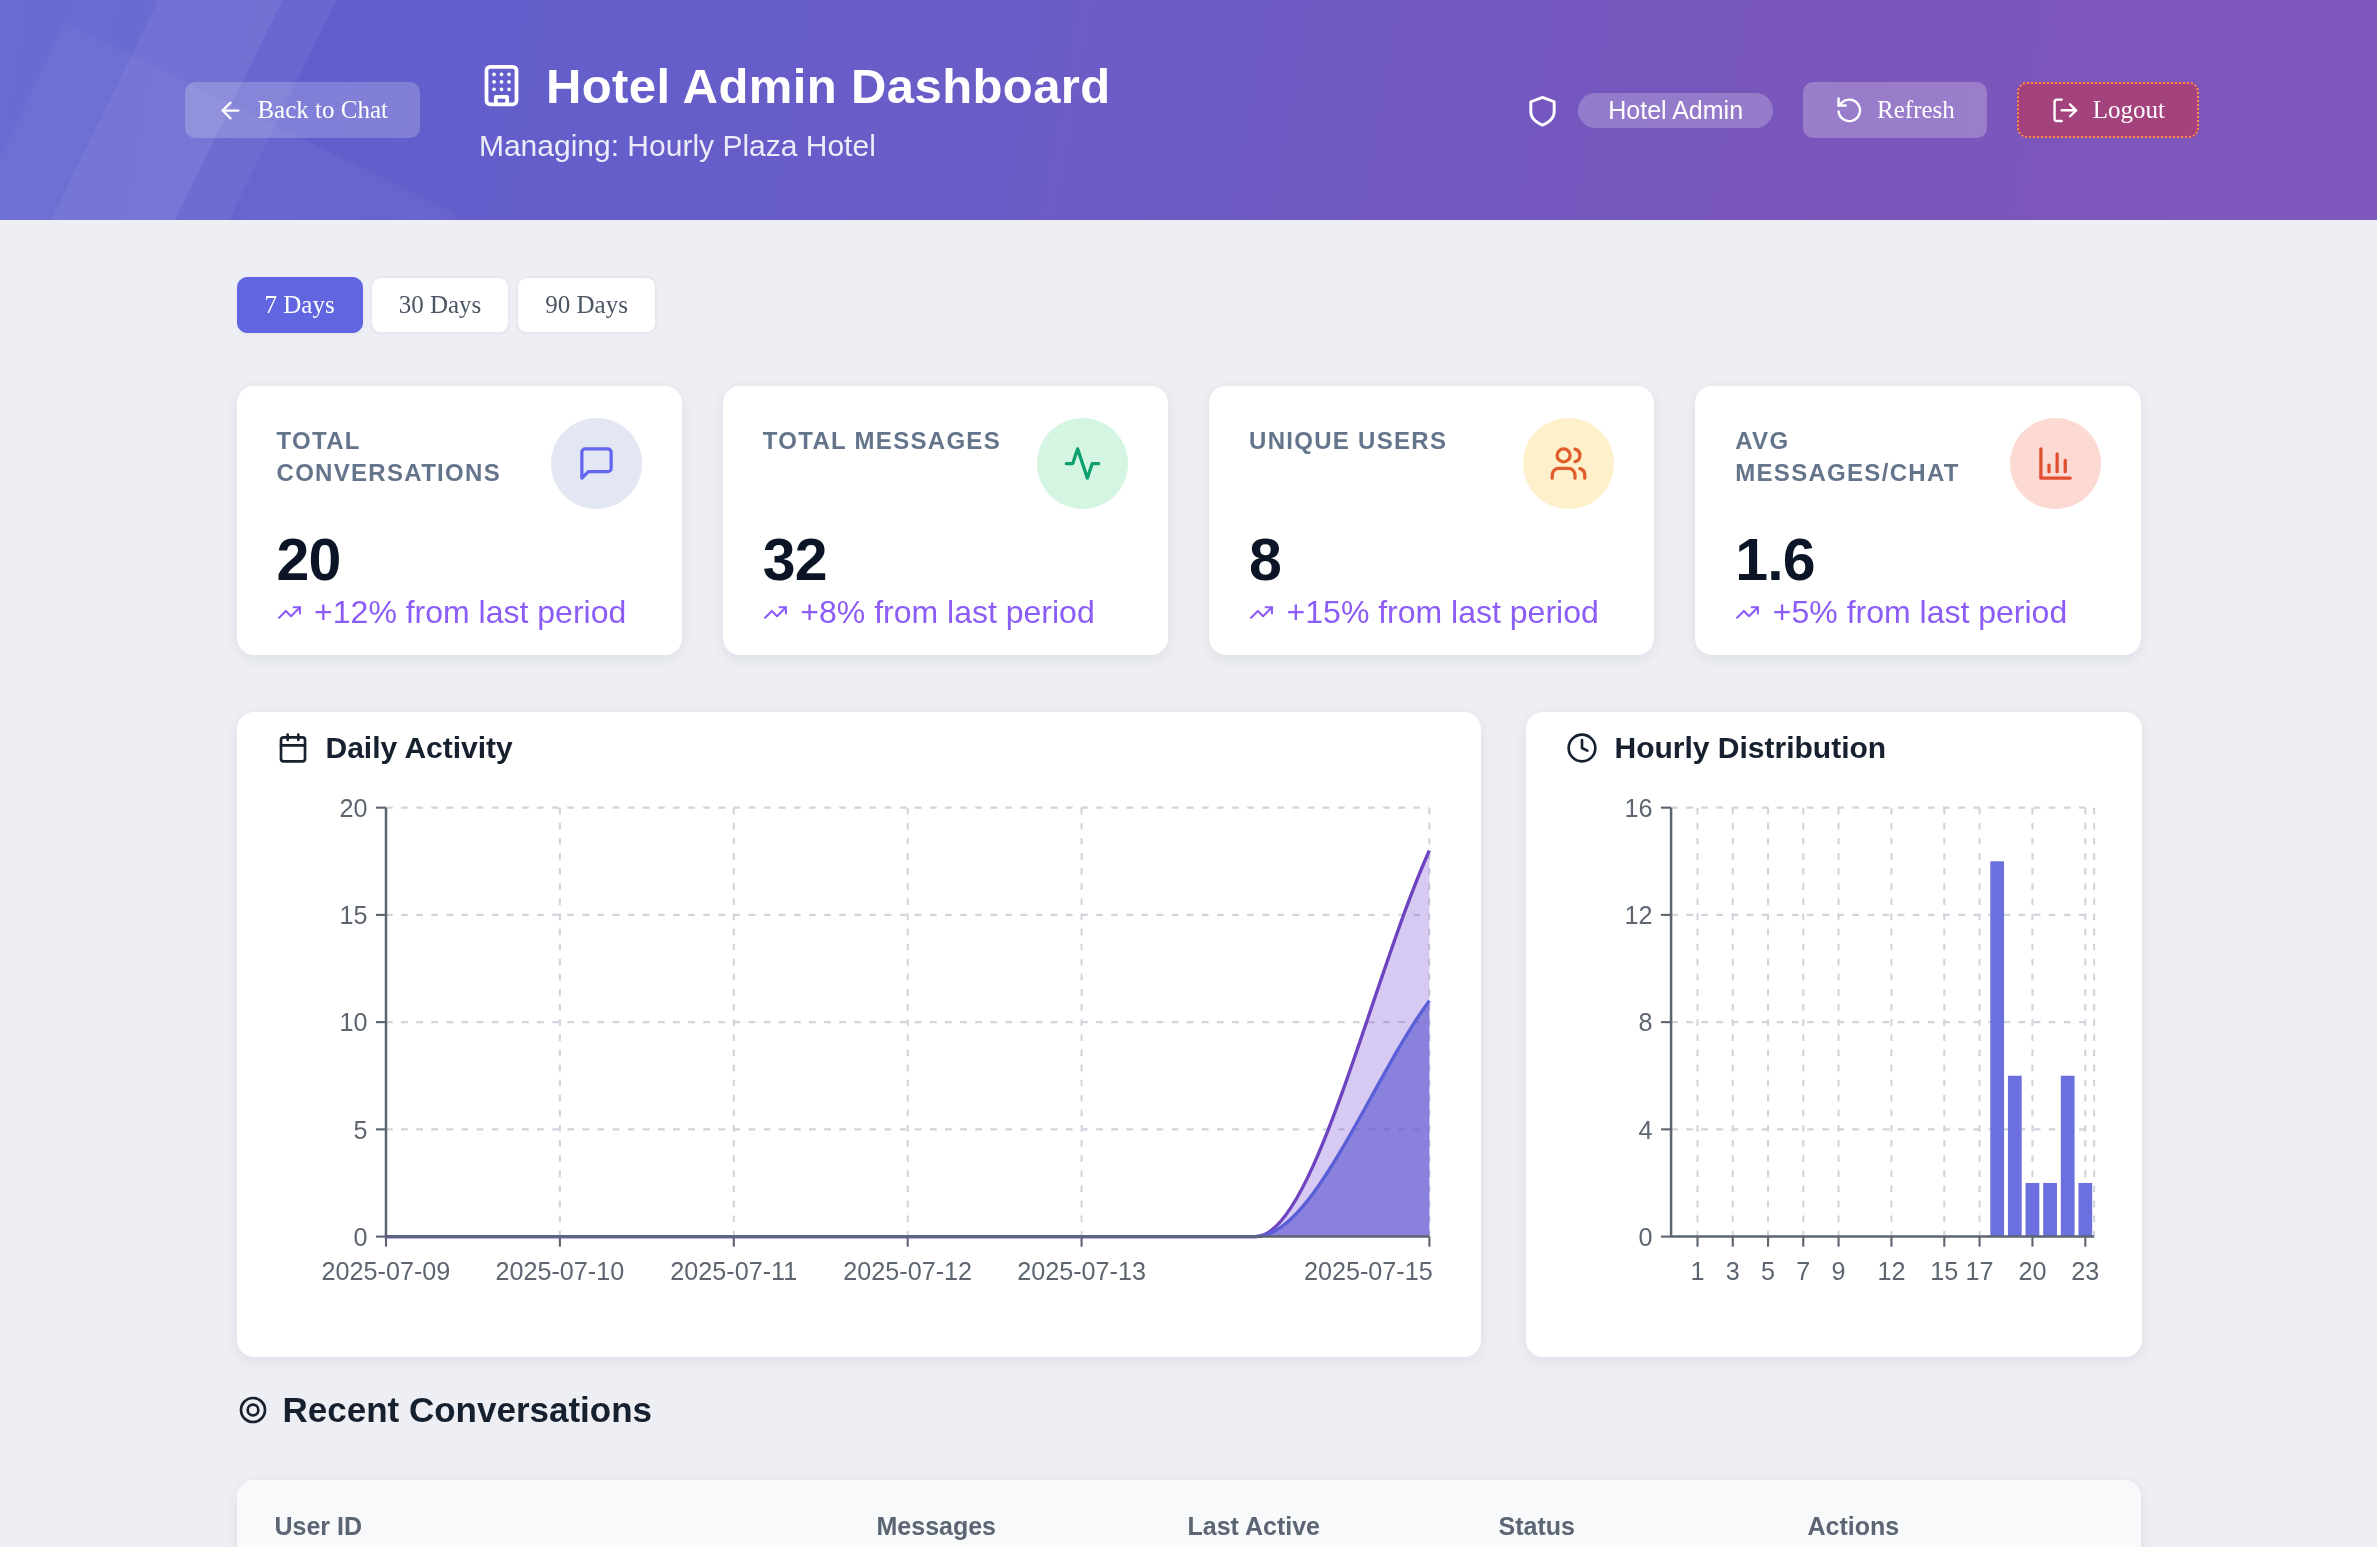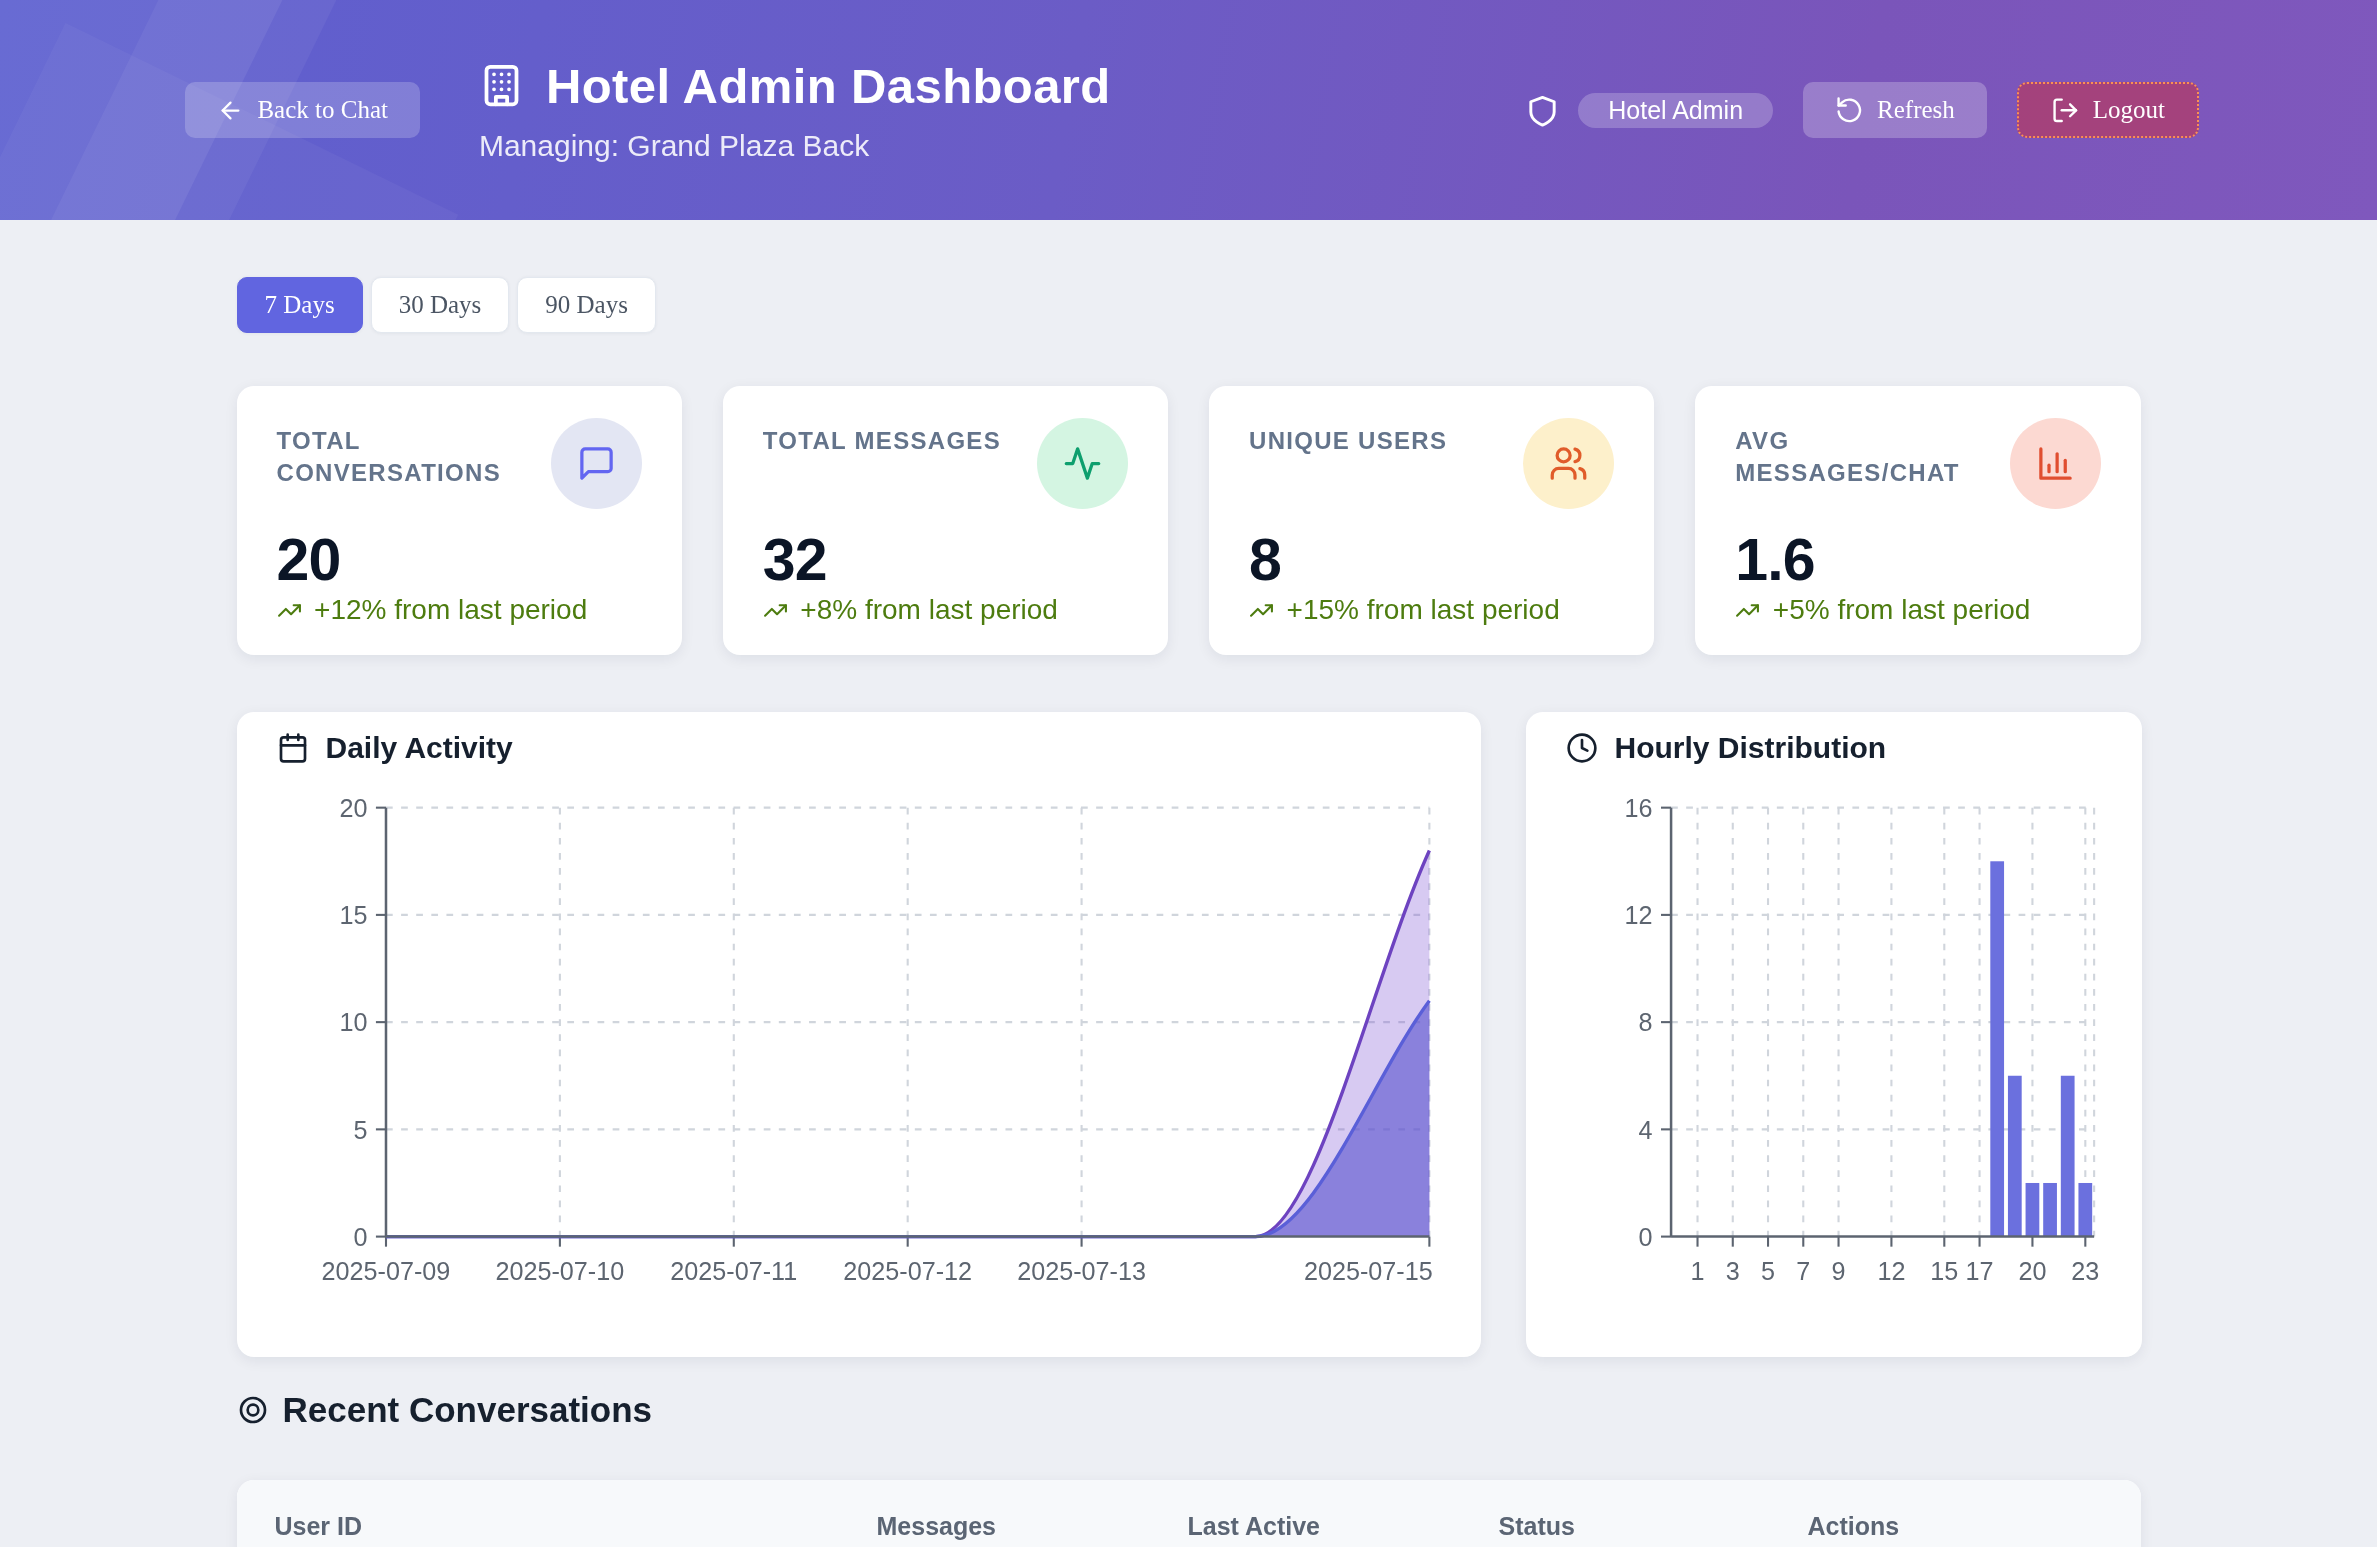--- a/index.html
+++ b/index.html
@@ -39,21 +39,21 @@
   .tab.active { background:#6165e0; border-color:#6165e0; color:#fff; }
 
   .stats { margin-top:53px; display:grid; grid-template-columns:repeat(4,1fr); gap:41px; }
   .card { background:#fff; border-radius:17px; box-shadow:0 3.4px 13.4px rgba(20,30,60,0.07); }
   .stat-card { height:269px; padding:39px 40px; display:flex; flex-direction:column; }
   .stat-top { display:flex; justify-content:space-between; align-items:flex-start; }
   .stat-label { font-size:24px; font-weight:700; color:#64748b; letter-spacing:1.3px; line-height:1.35; max-width:302px; }
   .stat-icon { width:91px; height:91px; border-radius:50%; flex:none; margin-top:-6.7px;
     display:flex; align-items:center; justify-content:center; }
   .stat-value { font-size:59px; font-weight:800; color:#0b1526; margin-top:17px; letter-spacing:-0.8px; }
-  .stat-delta { margin-top:auto; display:flex; align-items:center; gap:12.6px; font-size:28px; color:#4d7c0f; }
+  .stat-delta { margin-top:auto; display:flex; align-items:center; gap:12.6px; font-size:32px; color:#8b5cf6; }
 
   .charts-row { margin-top:57px; display:grid; grid-template-columns:1244px 616px; gap:45px; }
   .chart-card { height:645px; padding:19px 40px; }
   .chart-title { display:flex; align-items:center; gap:17px; font-size:30px; font-weight:700; color:#16202e; }
   .chart-svg { display:block; margin-top:20px; }
   .chart-svg text { font-family:"Liberation Sans",sans-serif; font-size:30px; fill:#5d6570; }
 
   .recent-head { margin-top:33px; display:flex; align-items:center; gap:14px;
     font-size:35px; font-weight:700; color:#16202e; }
   .table-card { margin-top:50px; height:185px; border-radius:17px 17px 0 0; position:relative; overflow:hidden; }
@@ -82,21 +82,21 @@
       <div class="title-row">
         <span class="ic">
             <svg viewBox="0 0 24 24" width="45" height="45" fill="none" stroke="currentColor" stroke-width="2" stroke-linecap="round" stroke-linejoin="round">
               <rect x="4" y="2" width="16" height="20" rx="2"></rect>
               <path d="M9 22v-4h6v4"></path>
               <path d="M8 6h.01M12 6h.01M16 6h.01M8 10h.01M12 10h.01M16 10h.01M8 14h.01M12 14h.01M16 14h.01"></path>
             </svg>
           </span>
         <h1 class="page-title">Hotel Admin Dashboard</h1>
       </div>
-      <div class="subtitle">Managing: Grand Plaza Back</div>
+      <div class="subtitle">Managing: Hourly Plaza Hotel</div>
     </div>
     <div class="hdr-right">
       <div class="role-wrap">
         <span class="ic">
             <svg viewBox="0 0 24 24" width="35" height="35" fill="none" stroke="currentColor" stroke-width="2" stroke-linecap="round" stroke-linejoin="round">
               <path d="M12 22s8-3 8-9V6l-8-3-8 3v7c0 6 8 9 8 9z"></path>
             </svg>
           </span>
         <span class="role-badge">Hotel Admin</span>
       </div>

